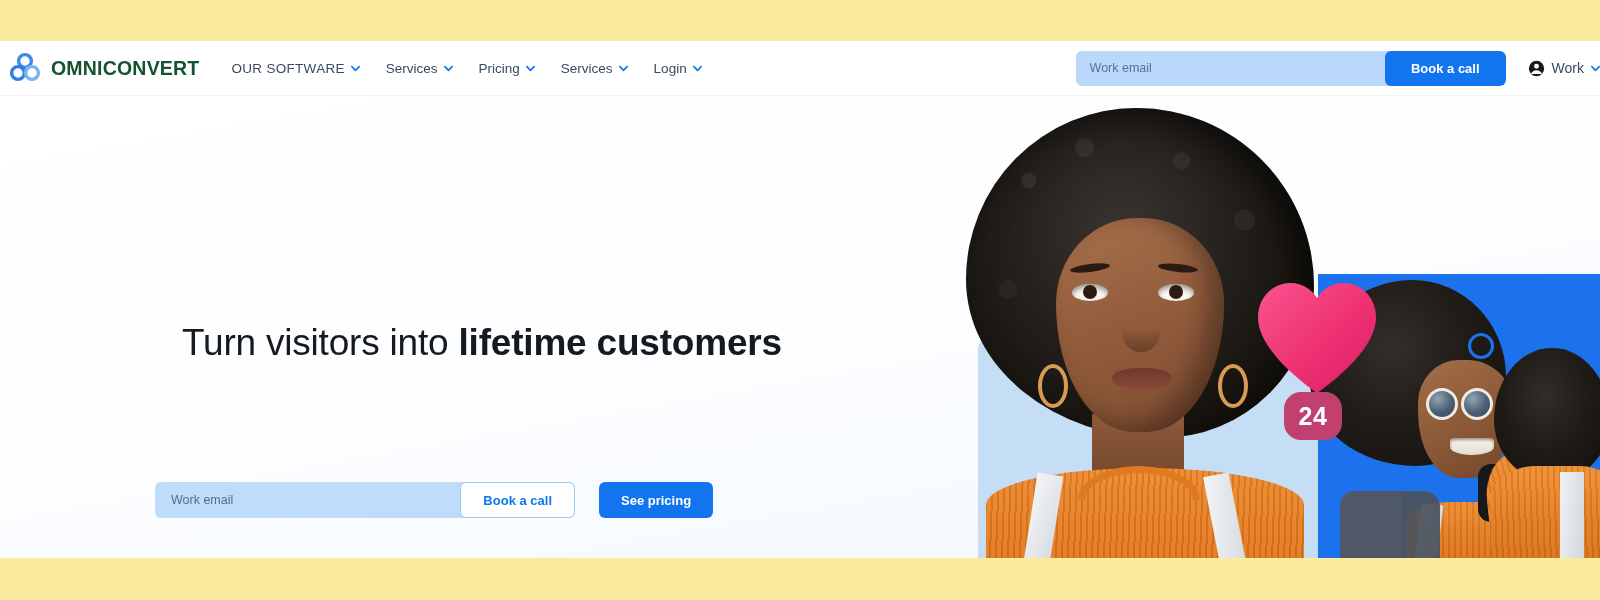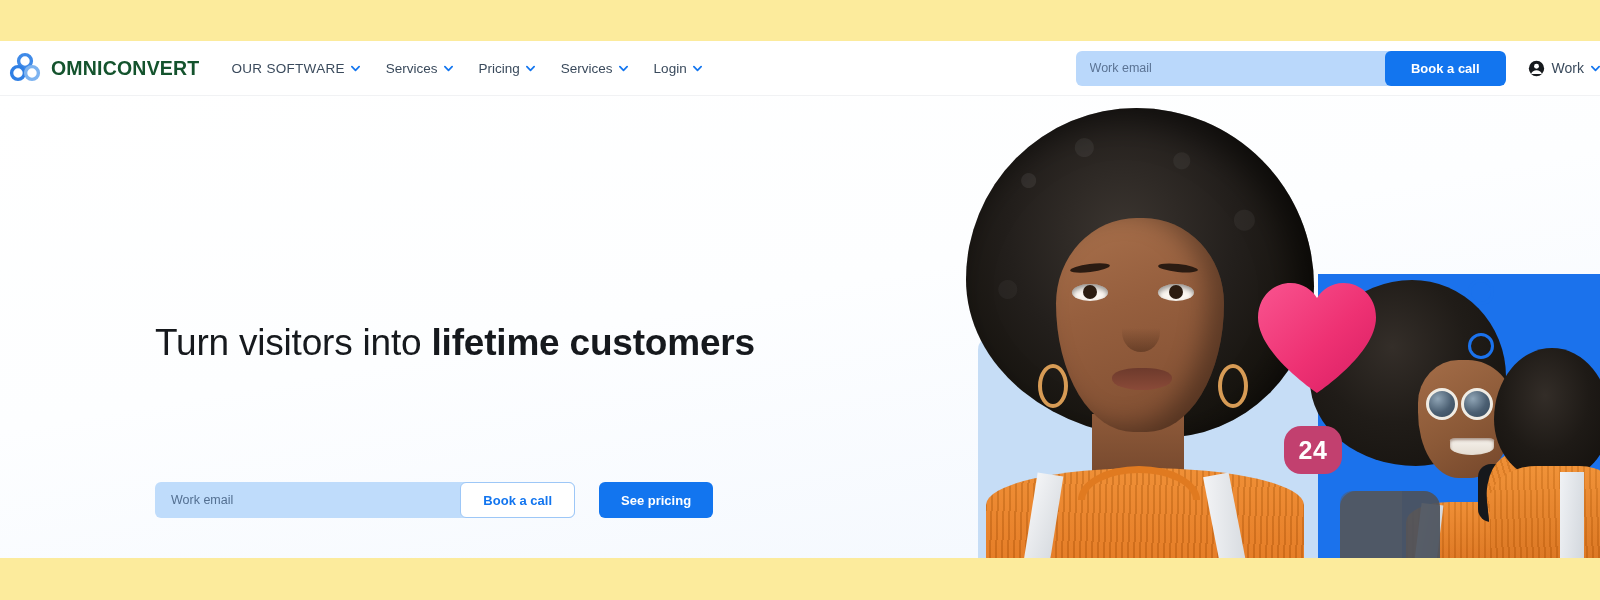--- a/index.html
+++ b/index.html
@@ -82,21 +82,21 @@
   
   .hero{
     position:absolute; left:0; top:96px; width:1600px; height:462px;
     background:linear-gradient(170deg,#ffffff 0%,#fdfeff 45%,#f2f7fe 100%);
     overflow:hidden;
   }
 
   .hero-copy{ position:absolute; left:155px; top:226px; width:760px; }
   .headline{
     font-size:37px; line-height:1.15; color:#16191d; font-weight:400;
-    letter-spacing:-.2px; white-space:nowrap;
+    letter-spacing:-.2px; white-space:nowrap;margin-left:27px;
   }
   .headline b{ font-weight:700; }
   .subcopy{
     margin-top:24px;
     font-size:16.5px; line-height:1.55; color:#2c3440; font-weight:400;
     max-width:380px;
   }
 
   .cta-row{
     position:absolute; left:155px; top:386px;
@@ -309,21 +309,20 @@
     position:absolute; left:1252px; top:183px; width:130px; height:118px;
   }
   .badge24{
     position:absolute; left:1284px; top:296px;
     width:58px; height:48px;
     background:#c2406f; border-radius:17px;
     display:flex; align-items:center; justify-content:center;
     color:#ffffff; font-size:25px; font-weight:700;
     letter-spacing:.5px;
     font-family:"Liberation Sans", sans-serif;
-    margin-top:34px;
   }
 
   
   .checklist{
     position:absolute; left:1468px; top:183px; width:140px;
   }
   .cl-row{ display:flex; align-items:center; gap:12px; margin-bottom:28px; }
   .cl-circle{
     width:26px; height:26px; border:3px solid #1b72ec; border-radius:50%;
     flex:0 0 auto; background:transparent;

